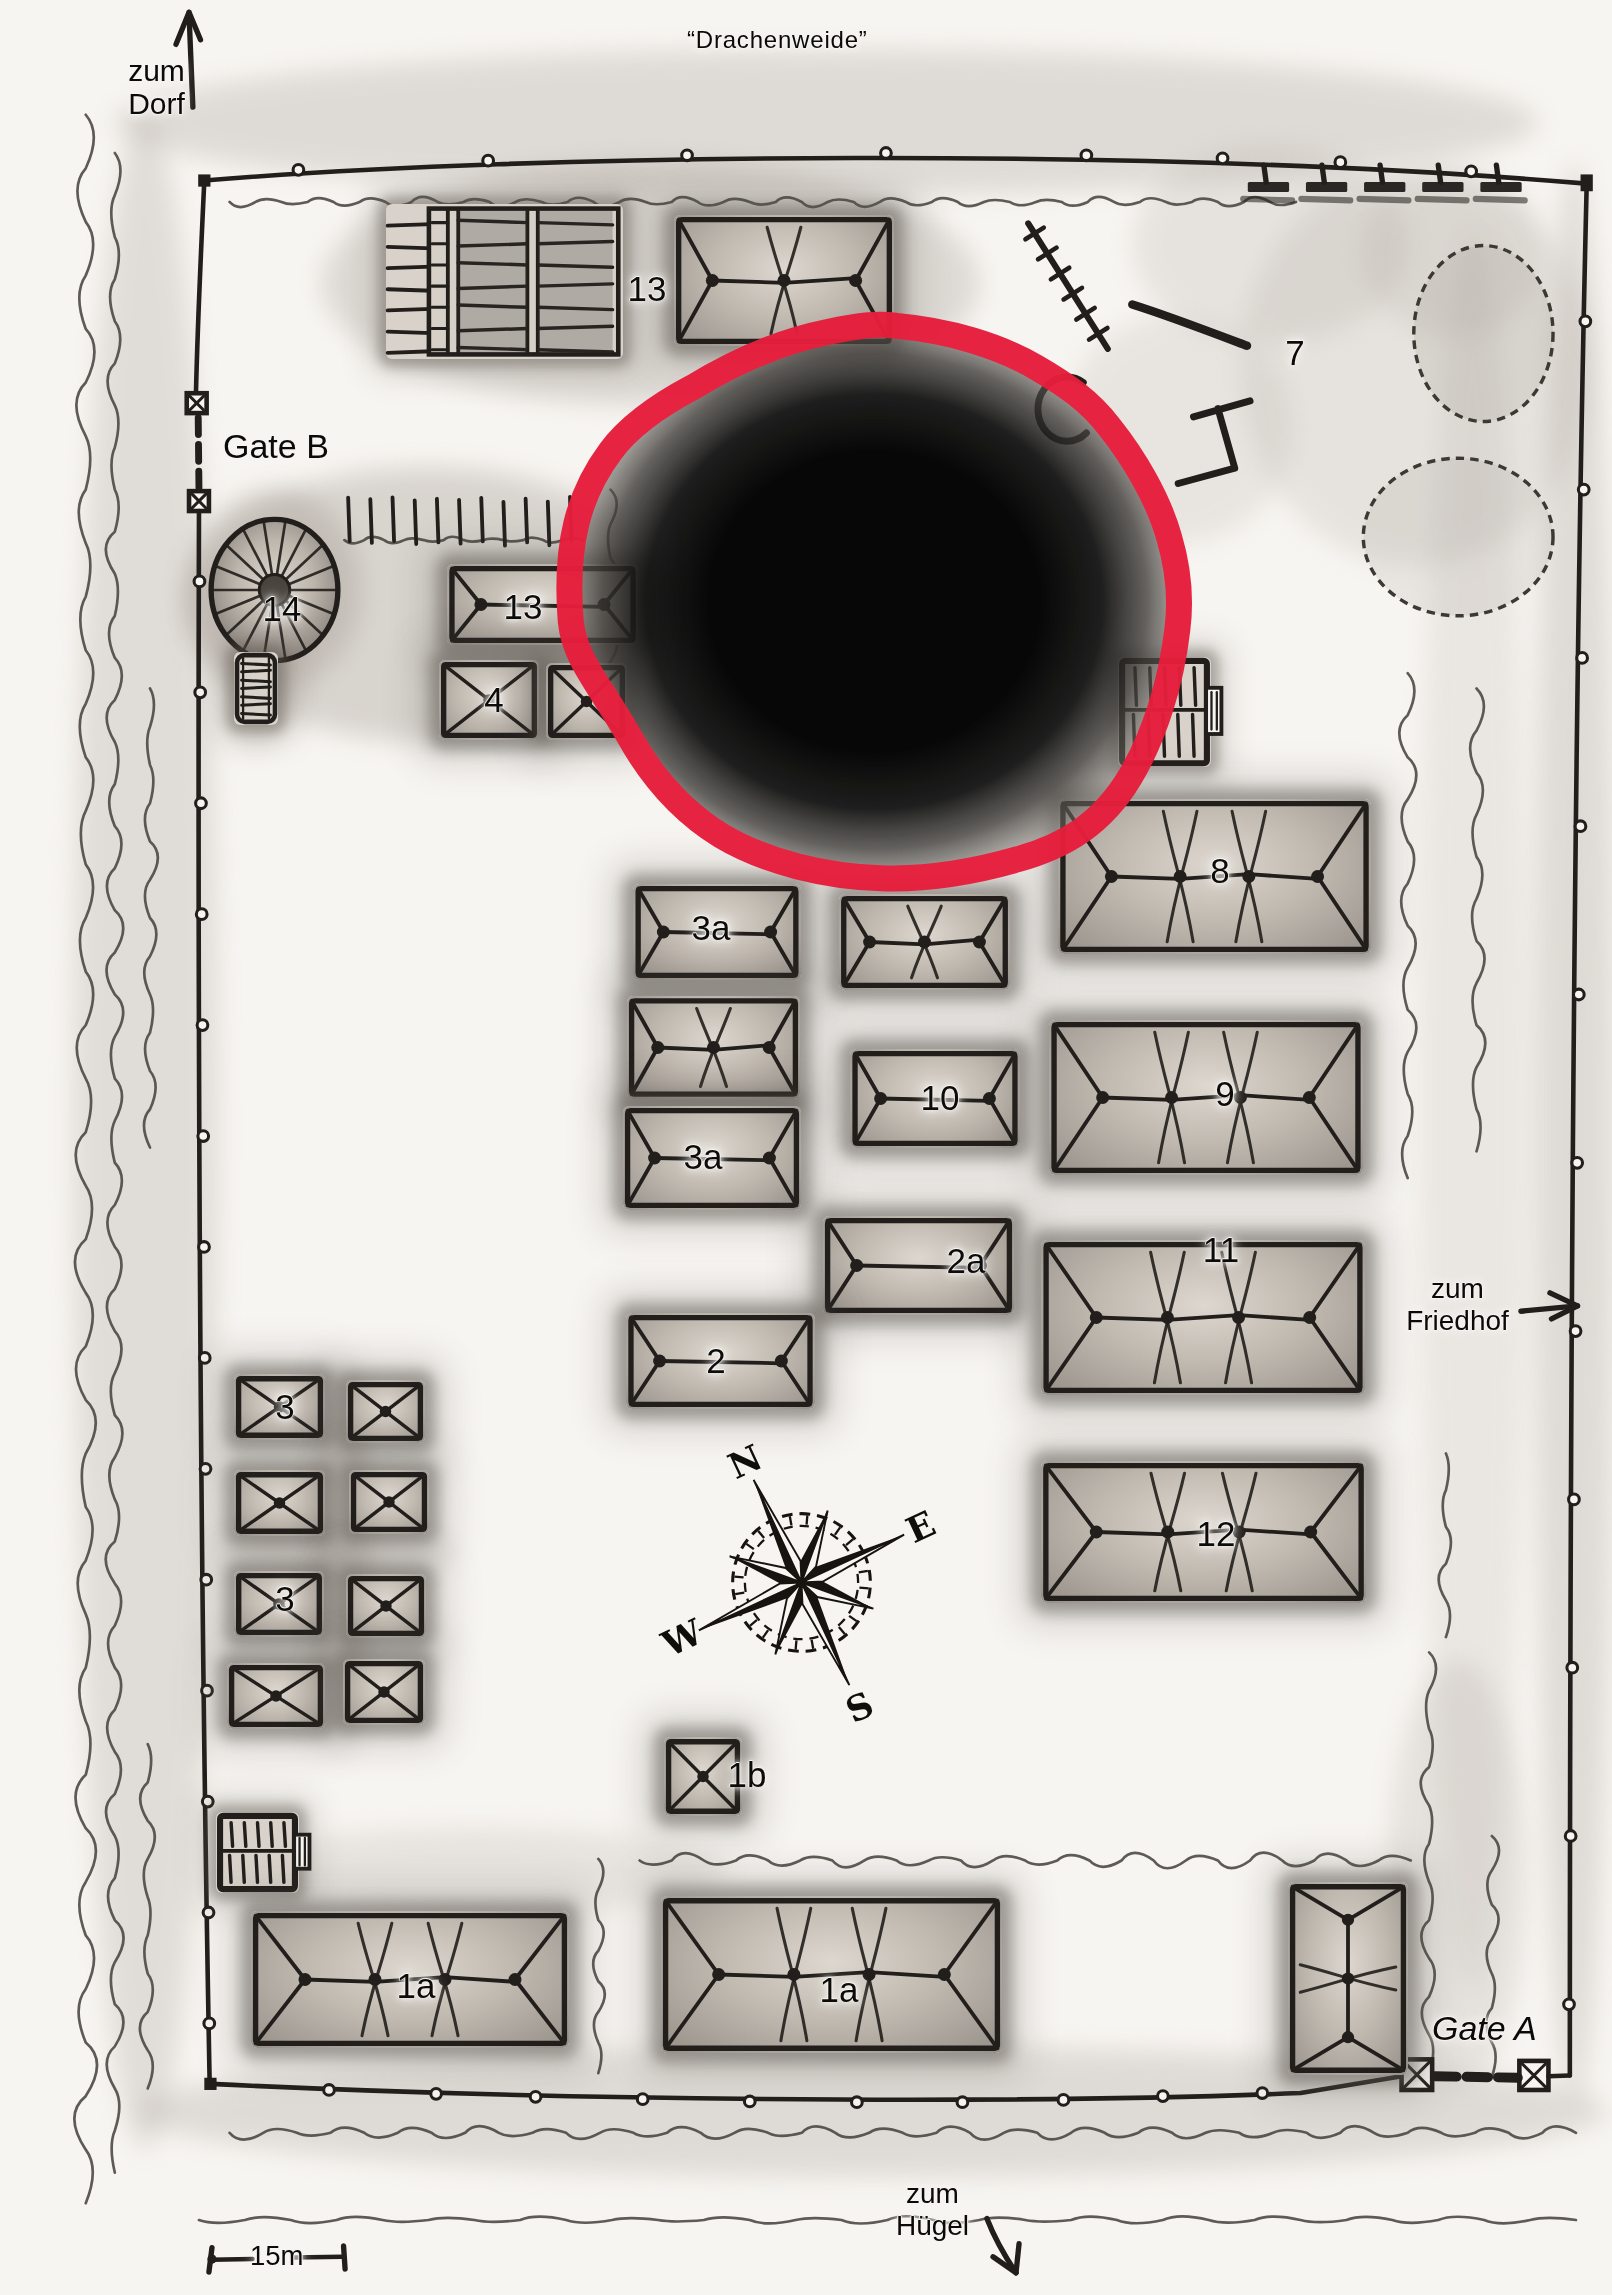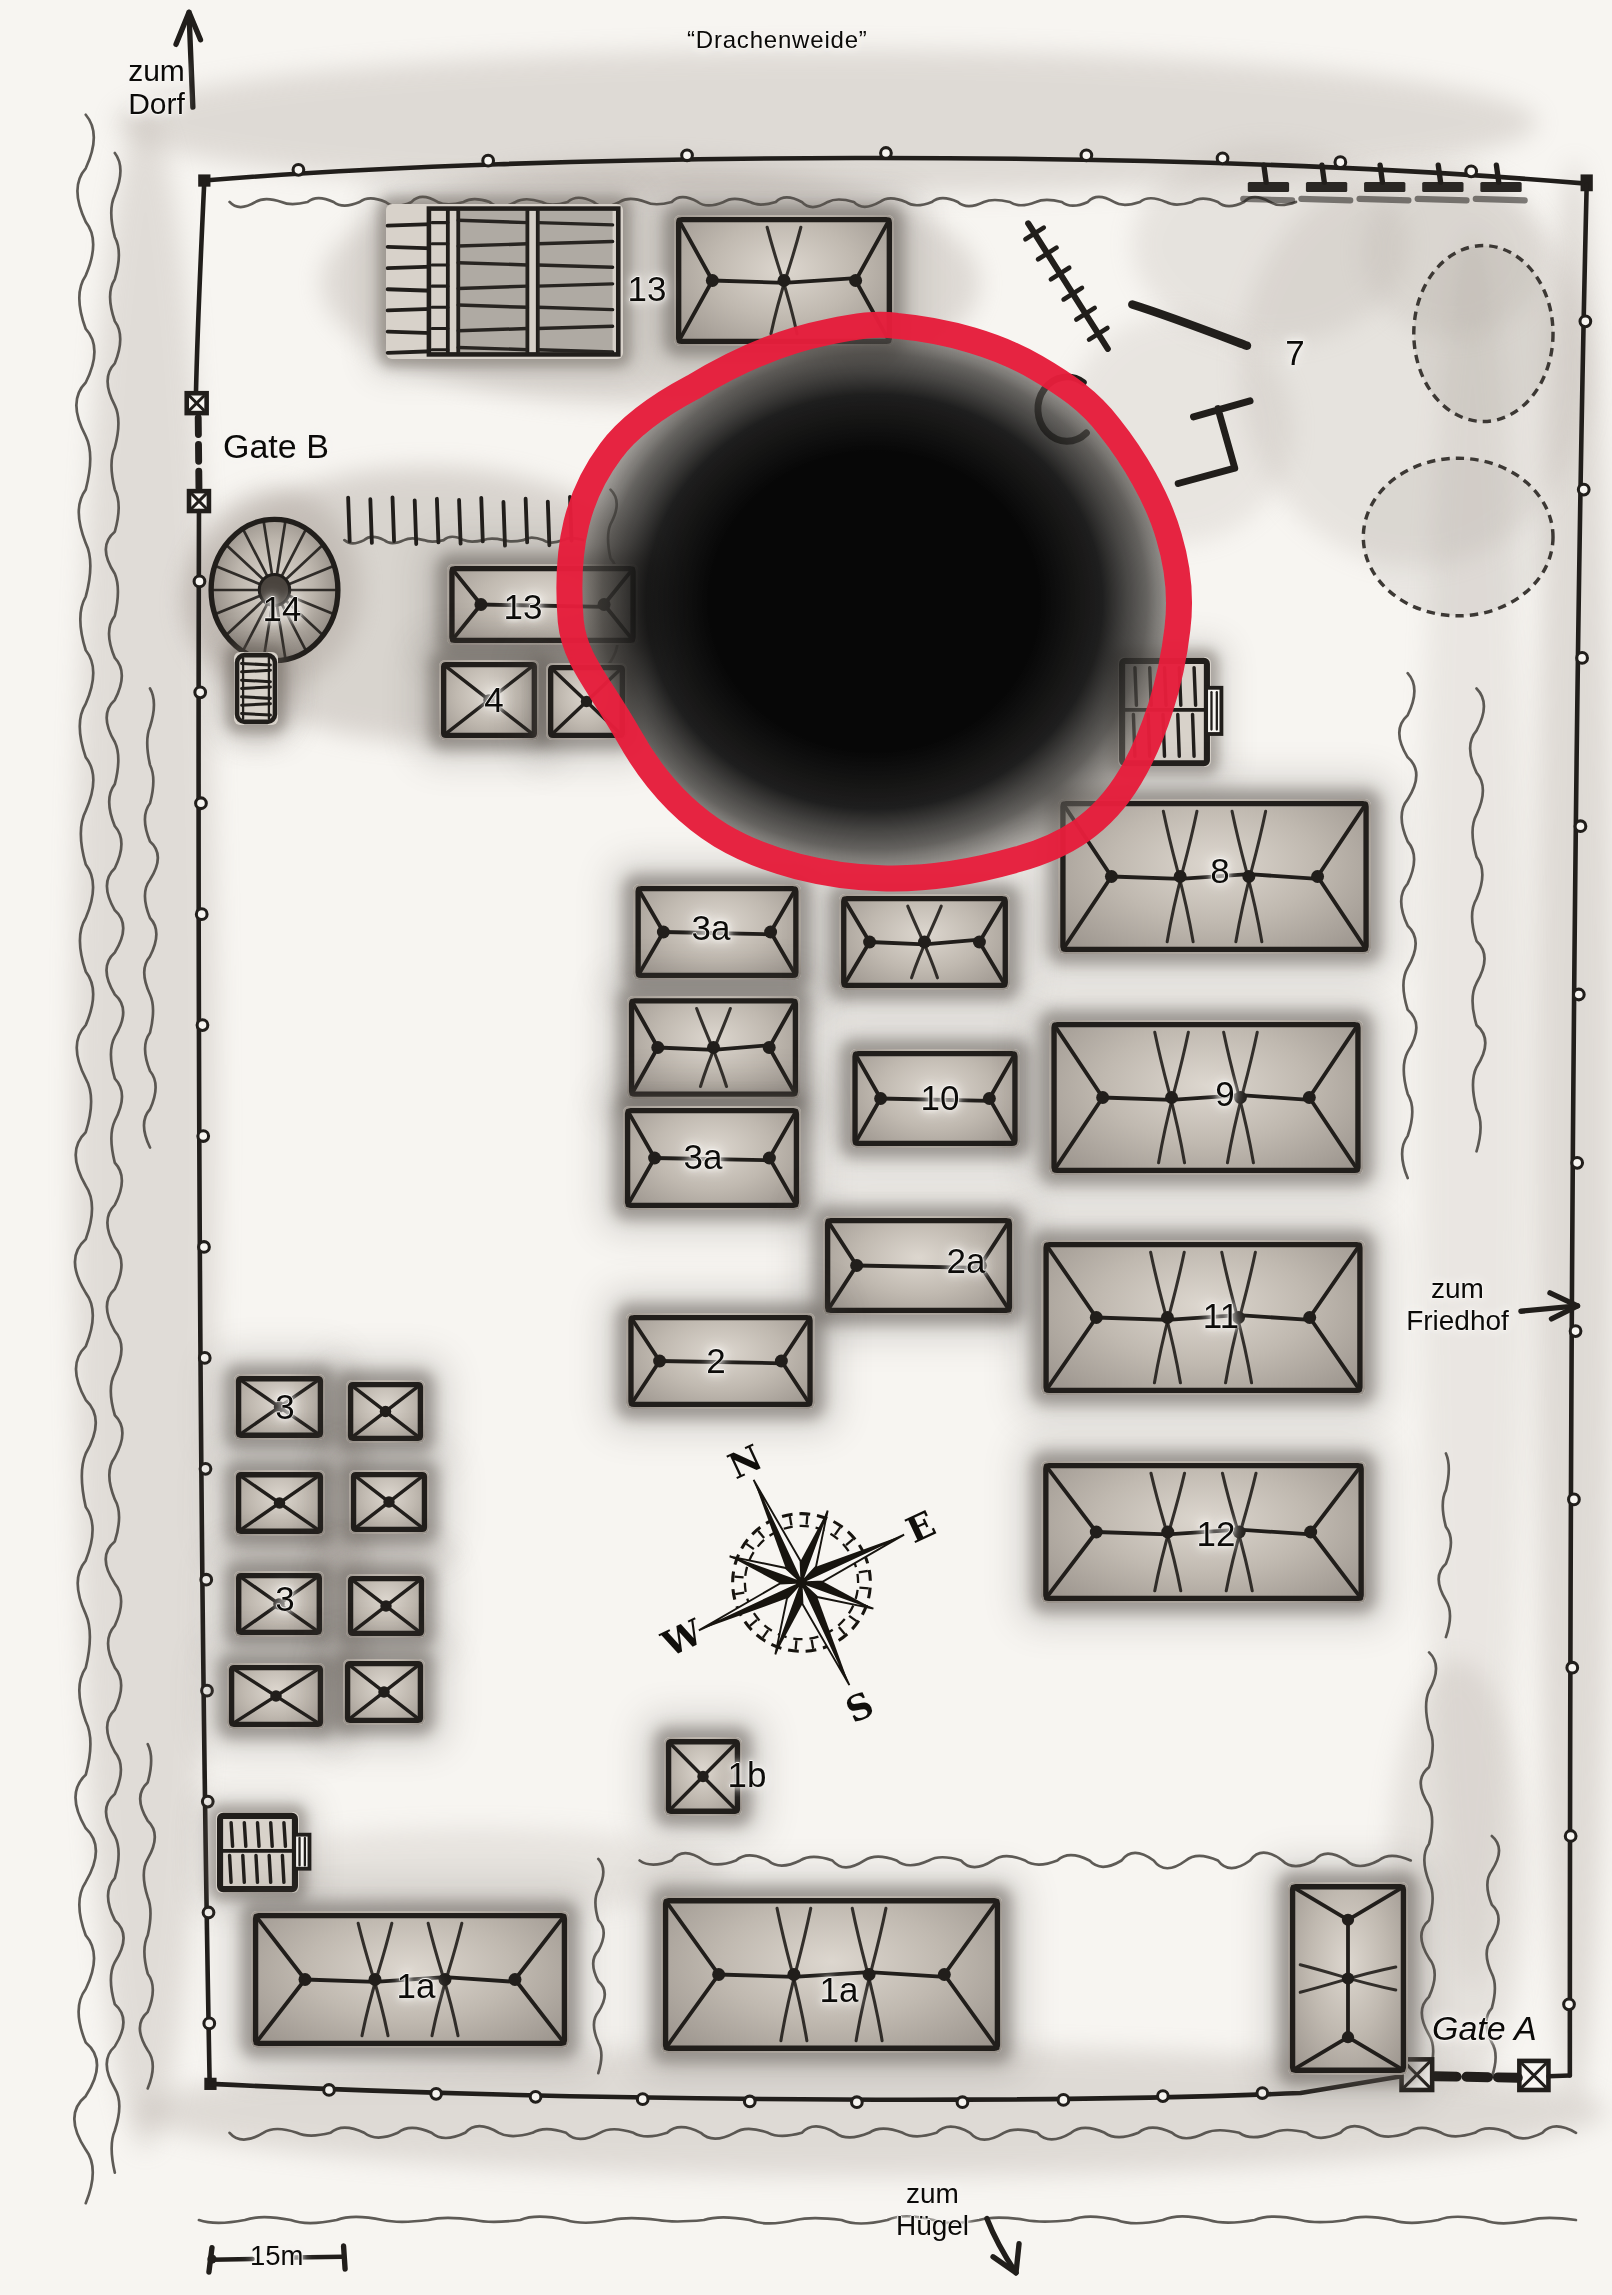--- a/index.html
+++ b/index.html
@@ -626,21 +626,21 @@
       <div class="b-label halo" style="left: 1295px; top: 352px;">7</div>
       <div class="b-label halo" style="left: 282px; top: 608px;">14</div>
       <div class="b-label halo" style="left: 523px; top: 606px;">13</div>
       <div class="b-label halo" style="left: 494px; top: 699px;">4</div>
       <div class="b-label halo" style="left: 1220px; top: 870px;">8</div>
       <div class="b-label halo" style="left: 711px; top: 927px;">3a</div>
       <div class="b-label halo" style="left: 940px; top: 1097px;">10</div>
       <div class="b-label halo" style="left: 1225px; top: 1093px;">9</div>
       <div class="b-label halo" style="left: 703px; top: 1156px;">3a</div>
       <div class="b-label halo" style="left: 920px; top: 1260px; margin-left: 46px;">2a</div>
-      <div class="b-label halo" style="left: 1221px; top: 1315px;">11</div>
+      <div class="b-label halo" style="left: 1221px; top: 1249px;">11</div>
       <div class="b-label halo" style="left: 716px; top: 1360px;">2</div>
       <div class="b-label halo" style="left: 1216px; top: 1533px;">12</div>
       <div class="b-label halo" style="left: 285px; top: 1406px;">3</div>
       <div class="b-label halo" style="left: 285px; top: 1598px;">3</div>
       <div class="b-label halo" style="left: 747px; top: 1774px;">1b</div>
       <div class="b-label halo" style="left: 416px; top: 1985px;">1a</div>
       <div class="b-label halo" style="left: 839px; top: 1989px;">1a</div>
     </div>
 
   <div id="toplabels">

